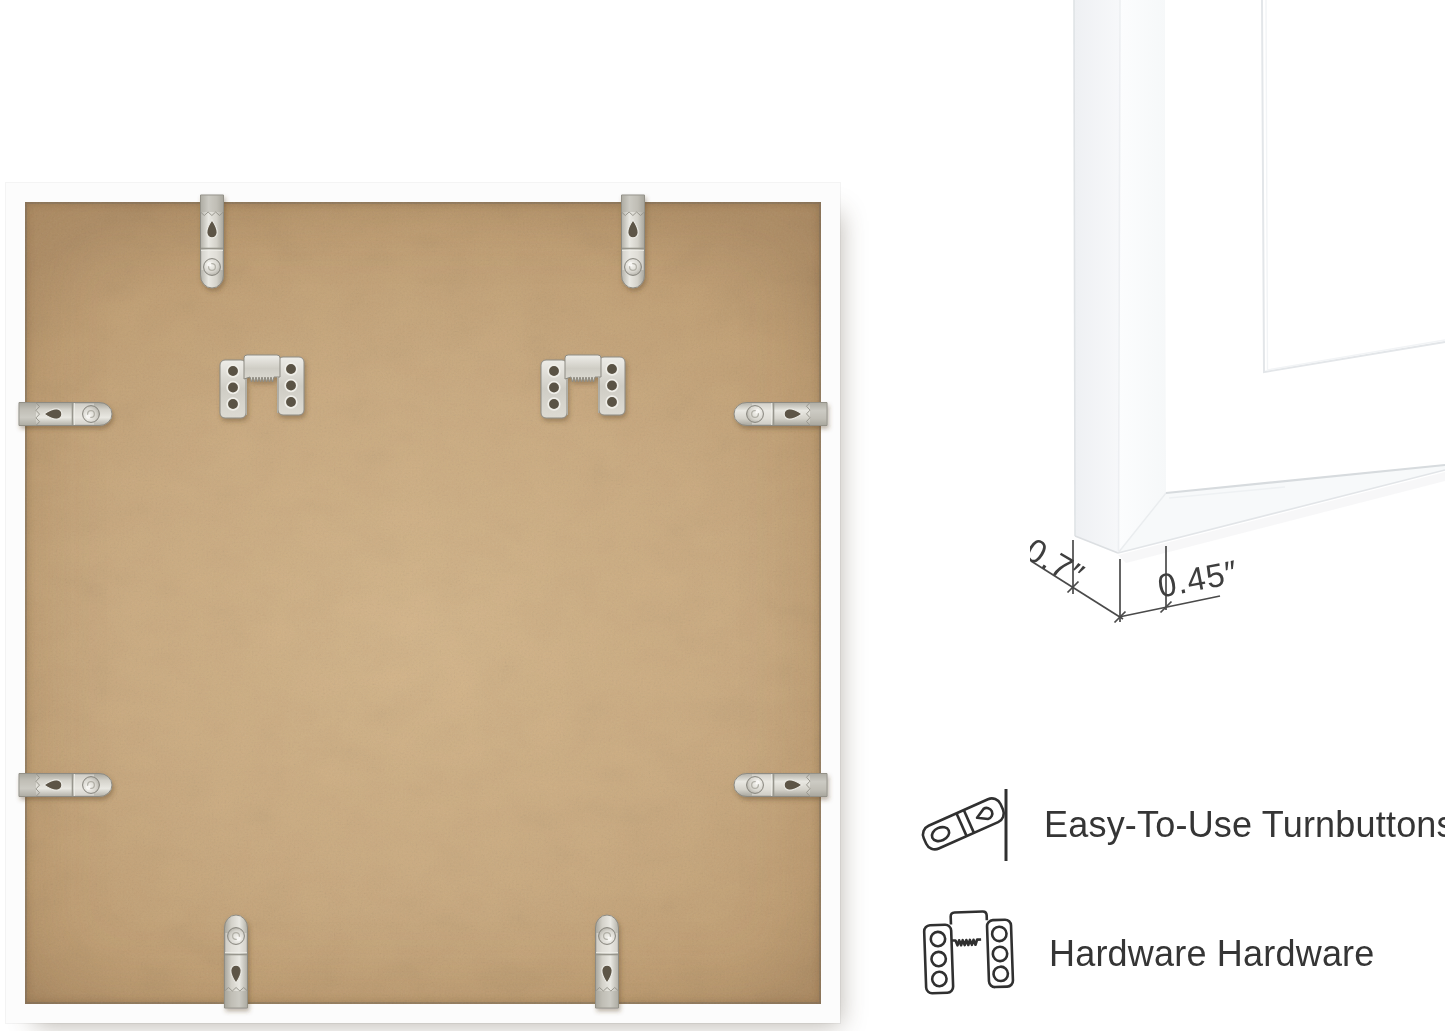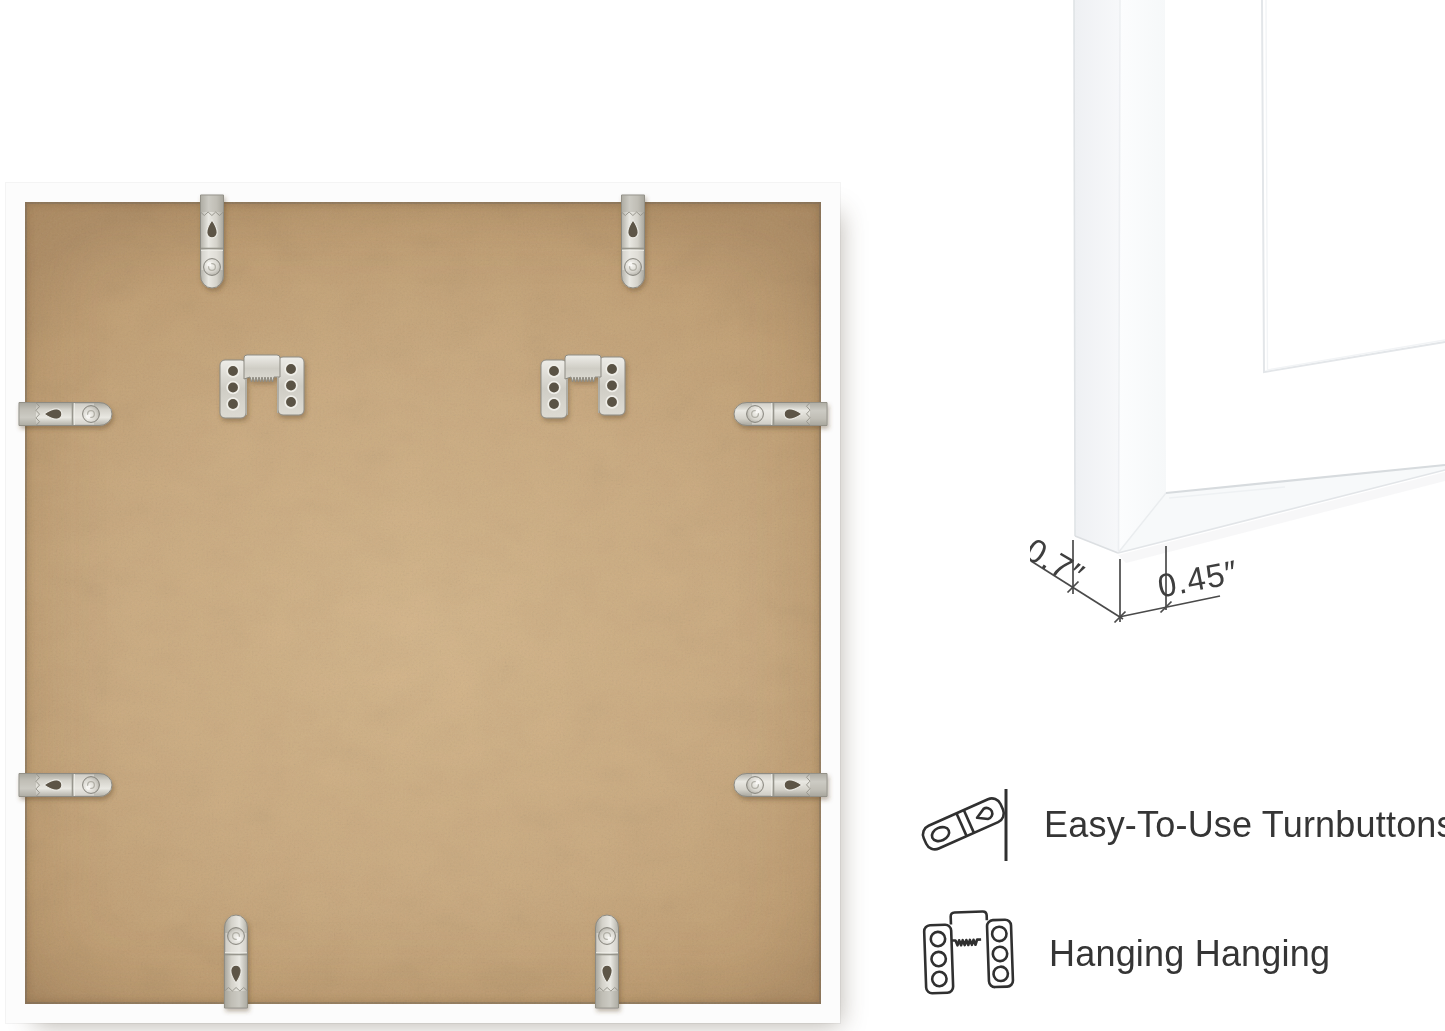--- a/index.html
+++ b/index.html
@@ -210,17 +210,17 @@
           <path d="M37,16 V8 Q37,4 41,4 H69 Q73,4 73,8 V13"></path>
           <path d="M37,32 h4 l1.8,5 1.8,-5 1.8,5 1.8,-5 1.8,5 1.8,-5 1.8,5 1.8,-5 1.8,5 1.8,-5 1.8,5 1.8,-5 h4"></path>
           <circle cx="23.5" cy="30" r="7.2"></circle>
           <circle cx="23.5" cy="50" r="7.2"></circle>
           <circle cx="23.5" cy="70" r="7.2"></circle>
           <circle cx="85" cy="27" r="7.2"></circle>
           <circle cx="85" cy="47" r="7.2"></circle>
           <circle cx="85" cy="67" r="7.2"></circle>
         </g>
       </svg>
-      <span class="feature-label">Hanging Hanging</span>
+      <span class="feature-label">Hardware Hardware</span>
     </div>
 
   </div>
 </div>
 
 </body></html>

